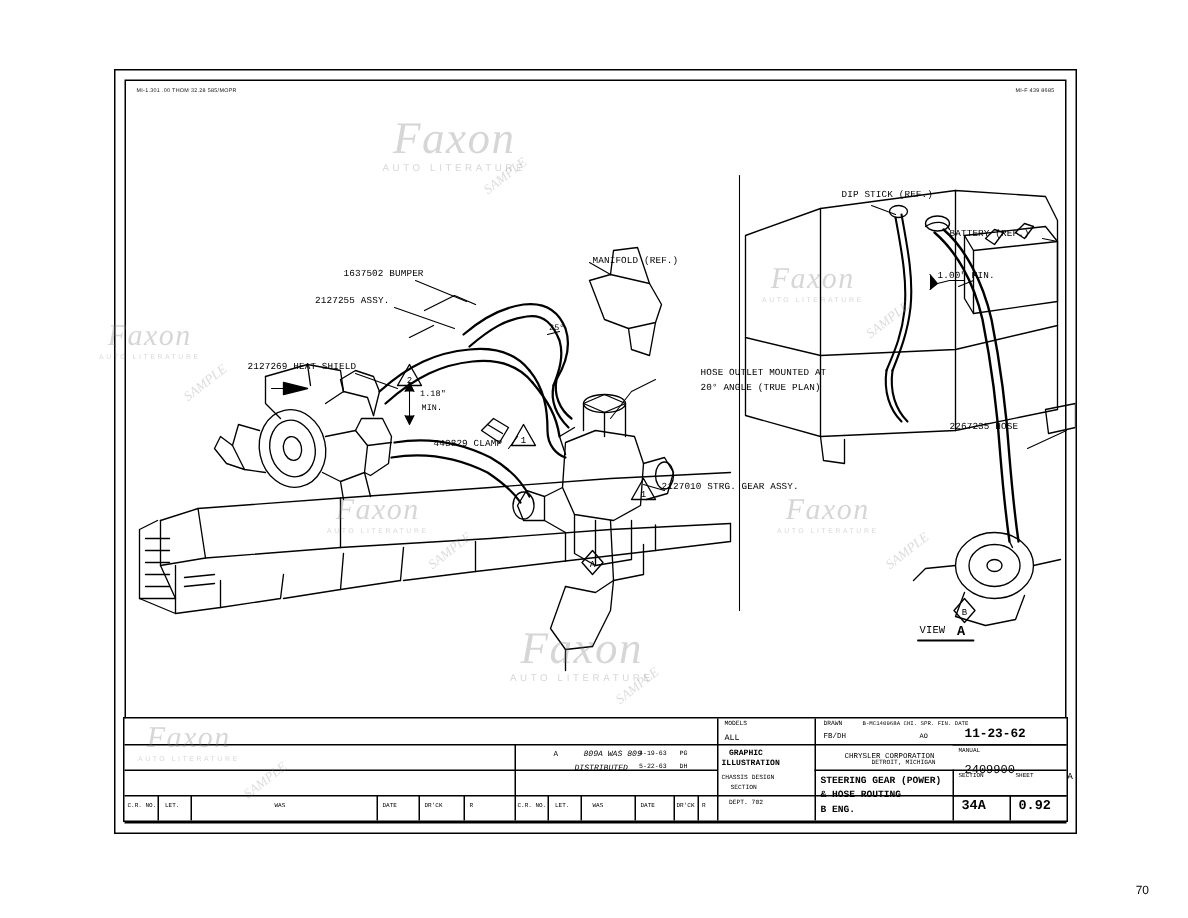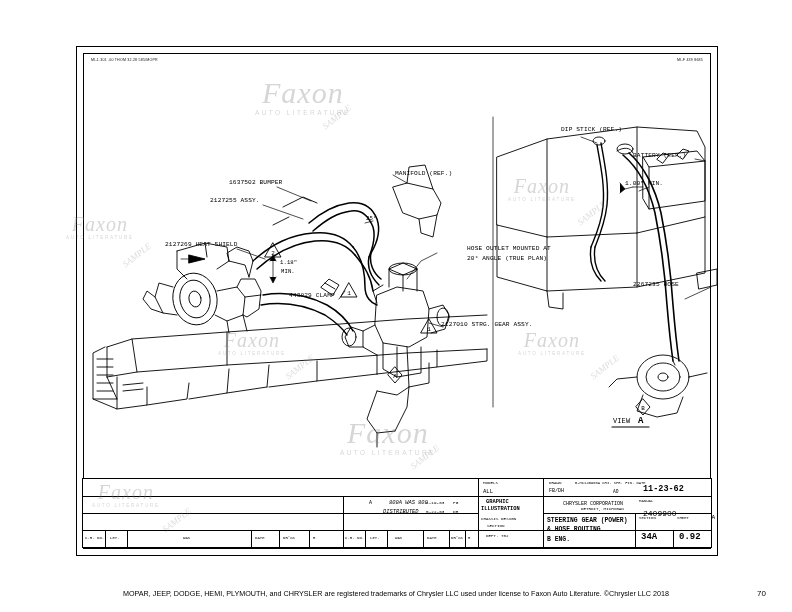--- a/index.html
+++ b/index.html
@@ -425,15 +425,14 @@
   </div>
 
   <div class="wm-rot" style="left:320px;top:112px;">SAMPLE</div>
   <div class="wm-rot" style="left:120px;top:250px;">SAMPLE</div>
   <div class="wm-rot" style="left:283px;top:362px;">SAMPLE</div>
   <div class="wm-rot" style="left:588px;top:362px;">SAMPLE</div>
   <div class="wm-rot" style="left:408px;top:452px;">SAMPLE</div>
   <div class="wm-rot" style="left:575px;top:208px;">SAMPLE</div>
   <div class="wm-rot" style="left:160px;top:515px;">SAMPLE</div>
 
-  <div class="footer">MOPAR, JEEP, DODGE, HEMI, PLYMOUTH, and CHRYSLER are registered trademarks of Chrysler LLC used under license to Faxon Auto Literature. ©Chrysler LLC 2018</div>
   <div class="pageno">70</div>
 </div>
 
 </body></html>

